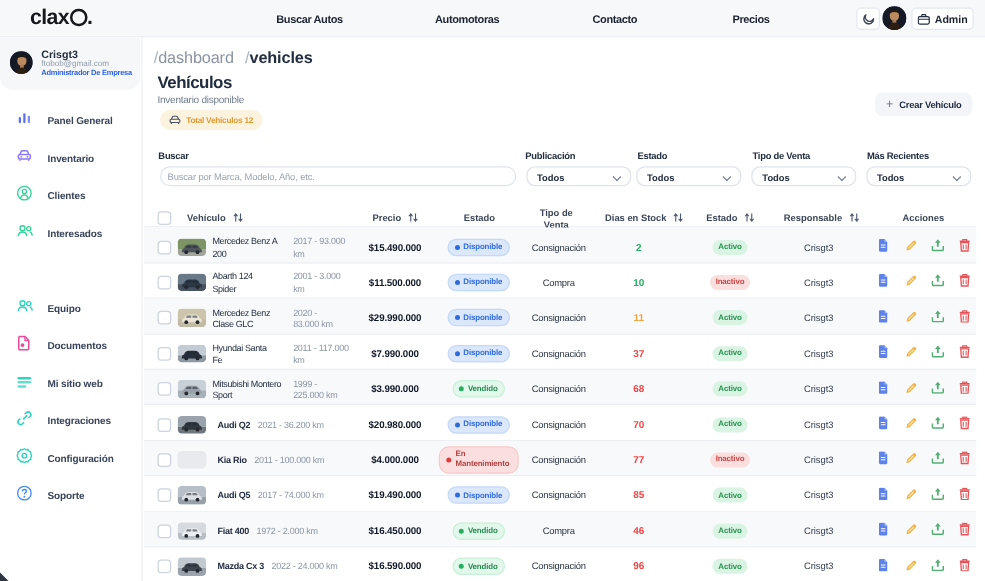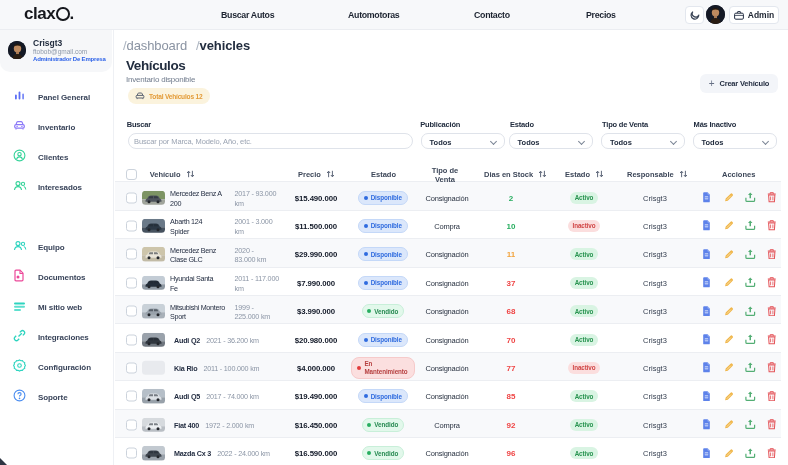--- a/index.html
+++ b/index.html
@@ -197,21 +197,21 @@
         <path d="M2.1 6.2 L2.1 7.1 M7.9 6.2 L7.9 7.1" stroke="#4a5466" stroke-width="0.9"></path>
       </svg>
     Total Vehículos 12
   </div>
   <div id="crear"><span class="plus">+</span>Crear Vehículo</div>
 
   <div class="flabel" style="left:11.7px">Buscar</div>
   <div class="flabel" style="left:305.3px">Publicación</div>
   <div class="flabel" style="left:395px">Estado</div>
   <div class="flabel" style="left:487px">Tipo de Venta</div>
-  <div class="flabel" style="left:578.6px">Más Inactivo</div>
+  <div class="flabel" style="left:578.6px">Más Recientes</div>
   <div class="finput" style="left:13px;width:285px">Buscar por Marca, Modelo, Año, etc.</div>
   <div class="fsel" style="left:305.6px">
       <span class="t">Todos</span>
       <span class="ch"></span>
     </div>
   <div class="fsel" style="left:393.6px">
       <span class="t">Todos</span>
       <span class="ch"></span>
     </div>
   <div class="fsel" style="left:485.9px">
@@ -614,21 +614,21 @@
           <circle cx="7" cy="11" r="1.5" fill="#23262b"></circle>
           <circle cx="16" cy="11" r="1.5" fill="#23262b"></circle>
         </svg></div>
     </div>
 <div class="vname1" style="left:59px"><b>Fiat 400</b><span style="margin-left:6px">1972 - 2.000 km</span></div>
 <div class="cell price" style="left:167px;width:68px">$16.450.000</div>
 <div class="cellc" style="left:237px;width:62px">
       <span class="pill" style="background:#e2f8eb;border:1px solid #c8efd9;color:#278a52"><span class="dot" style="background:#27ae60"></span>Vendido</span>
     </div>
 <div class="cell tipo" style="left:301px;width:62px">Compra</div>
-<div class="cell days" style="left:372px;width:48px;color:#ef4444">92</div>
+<div class="cell days" style="left:372px;width:48px;color:#ef4444">46</div>
 <div class="cellc" style="left:441px;width:56px">
       <span class="pill2" style="background:#d9f4e3;color:#27934f">Activo</span>
     </div>
 <div class="cell resp" style="left:510px;width:60px">Crisgt3</div>
 <div class="act" style="left:702px;margin-left:-115px"><svg width="9" height="10.5" viewBox="0 0 9 10.5">
         <path d="M1.2 1.05 Q1.2 0.2 2.05 0.2 L5.6 0.2 L7.8 2.5 L7.8 9.45 Q7.8 10.3 6.95 10.3 L2.05 10.3 Q1.2 10.3 1.2 9.45 Z" fill="#5d82ea"></path>
         <path d="M5.6 0.2 L7.8 2.5 L5.6 2.5 Z" fill="#a5bcf5"></path>
         <rect x="2.6" y="4.5" width="3.8" height="0.85" rx="0.4" fill="#fff"></rect>
         <rect x="2.6" y="6.4" width="3.8" height="0.85" rx="0.4" fill="#fff"></rect>
       </svg></div>

